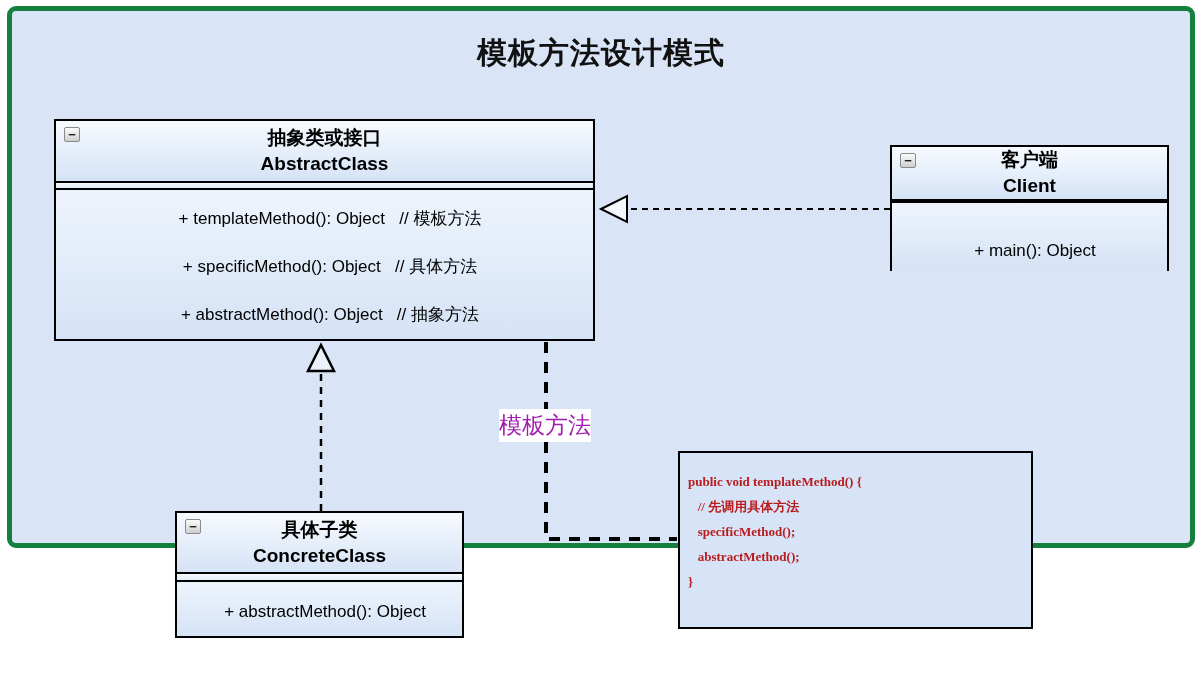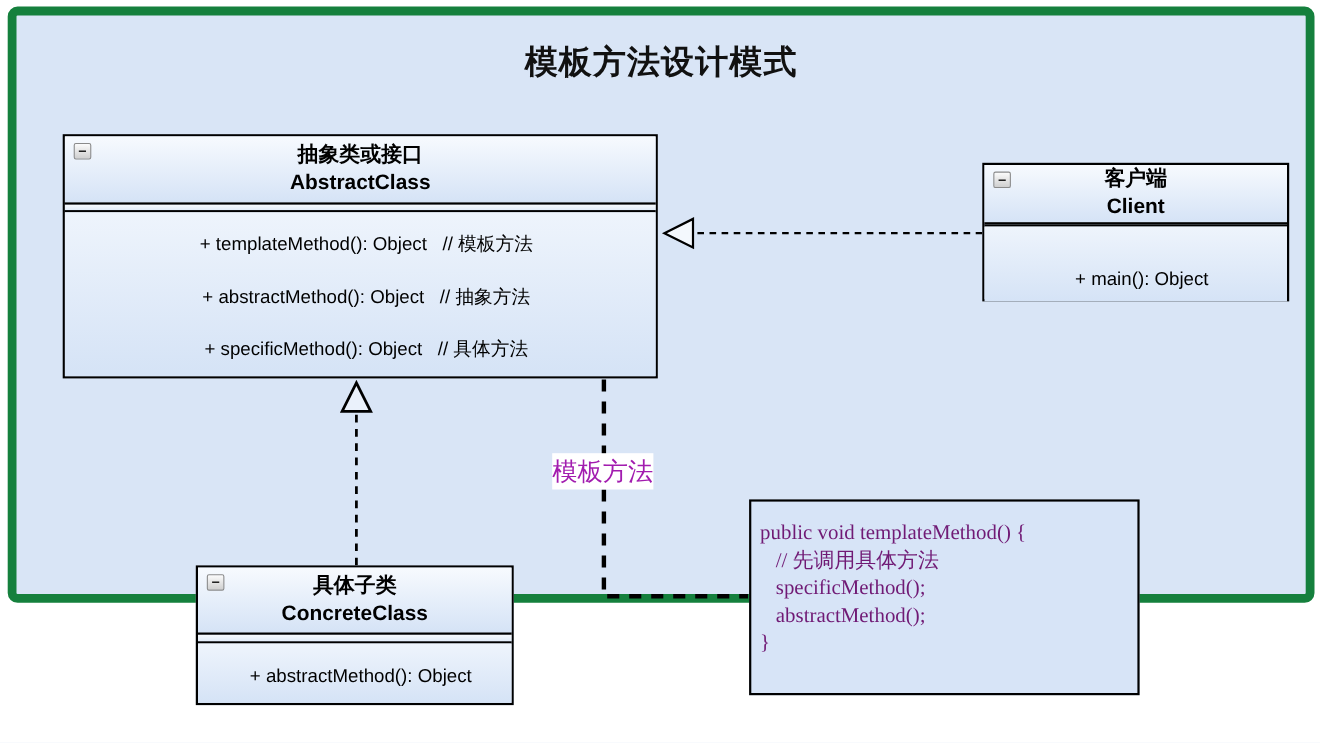--- a/index.html
+++ b/index.html
@@ -12,21 +12,21 @@
     height: 675px;
     background: #ffffff;
     overflow: hidden;
   }
 
   .canvas {
     position: absolute;
     left: 7px; top: 6px;
     width: 1188px; height: 542px;
     background: #d9e5f6;
-    border: 8px solid #15803d;
+    border: 5px solid #15803d;
     border-radius: 9px;
   }
 
   .diagram-title {
     position: absolute;
     left: 0; top: 22px;
     width: 100%;
     text-align: center;
     font-size: 30px;
     font-weight: 600;
@@ -118,24 +118,24 @@
   .code-note {
     position: absolute;
     left: 666px; top: 440px;
     width: 355px; height: 178px;
     border: 2px solid #000000;
     background: #d7e4f7;
     padding: 16px 8px 0 8px;
   }
   .code-line {
     font-family: cursive;
-    font-size: 19px;
-    font-weight: 400;
+    font-size: 13px;
+    font-weight: 700;
     line-height: 25px;
-    color: #701a75;
+    color: #b91c1c;
     white-space: pre;
   }
 
   
   .edge-label {
     position: absolute;
     left: 487px; top: 398px;
     background: #ffffff;
     color: #a21caf;
     font-size: 23px;
@@ -166,22 +166,22 @@
       <div class="uml-header">
         <div class="collapse-btn">
           <span>−</span>
         </div>
         <div class="uml-name-cn">抽象类或接口</div>
         <div class="uml-name-en">AbstractClass</div>
       </div>
       <div class="uml-attrs"></div>
       <div class="uml-methods">
         <div class="uml-method">+ templateMethod(): Object   // 模板方法</div>
+        <div class="uml-method">+ specificMethod(): Object   // 具体方法</div>
         <div class="uml-method">+ abstractMethod(): Object   // 抽象方法</div>
-        <div class="uml-method">+ specificMethod(): Object   // 具体方法</div>
       </div>
     </div>
 
     <div class="uml-class class-client">
       <div class="uml-header">
         <div class="collapse-btn">
           <span>−</span>
         </div>
         <div class="uml-name-cn">客户端</div>
         <div class="uml-name-en">Client</div>

